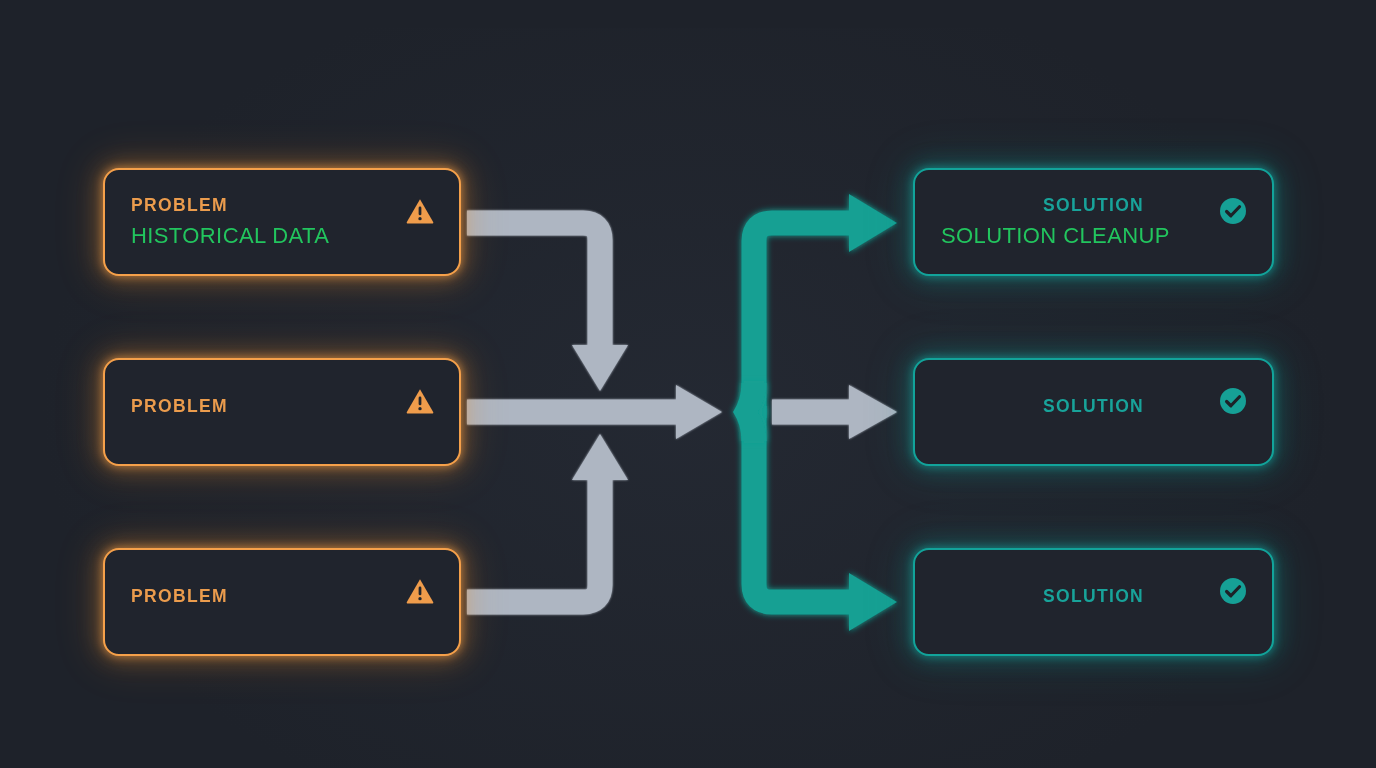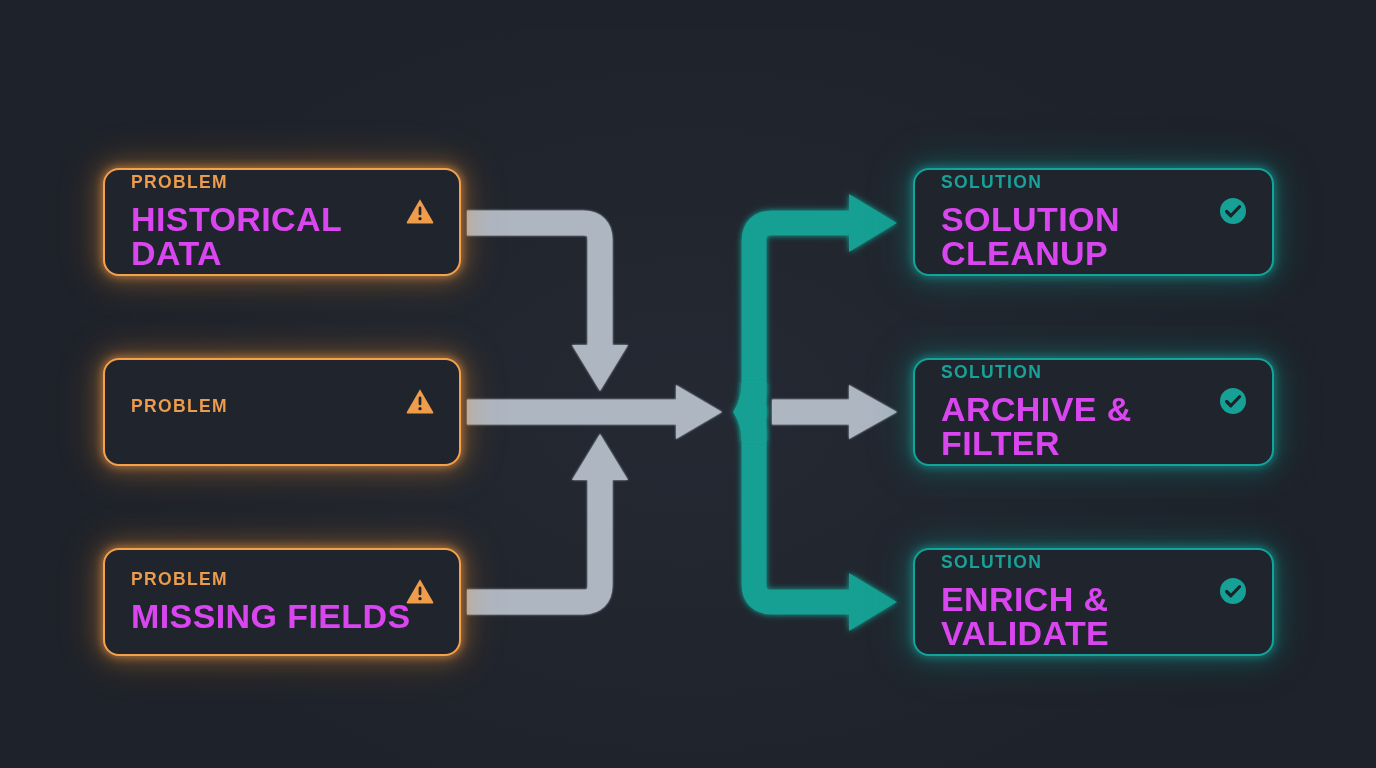--- a/index.html
+++ b/index.html
@@ -59,28 +59,28 @@
       0 0 44px 10px rgba(16,150,142,0.14);
   }
   .card-kicker {
     font-size: 17.5px;
     font-weight: bold;
     letter-spacing: 1.35px;
     line-height: 1;
     margin-bottom: 11px;
   }
   .card.problem .card-kicker { color: #eb9c4d; }
-  .card.solution .card-kicker { color: #18a39a; }
+  .card.solution .card-kicker { color: #18a39a; text-align: center; }
 
   .card-title {
-    font-size: 34px;
-    font-weight: bold;
+    font-size: 22px;
+    font-weight: normal;
     letter-spacing: 0.4px;
     line-height: 1;
-    color: #d946ef;
+    color: #22c55e;
   }
 
   .card-icon {
     position: absolute;
     right: 24px;
     top: 26px;
     width: 30px;
     height: 30px;
   }
   .card-icon svg { display: block; width: 100%; height: 100%; }
@@ -164,21 +164,20 @@
       <svg viewBox="0 0 24 24" xmlns="http://www.w3.org/2000/svg">
         <path d="M12 2.6 L22.4 20.6 Q23.2 22 21.6 22 L2.4 22 Q0.8 22 1.6 20.6 Z" fill="#ef9c4b"></path>
         <rect x="10.9" y="8.4" width="2.2" height="7" rx="1.1" fill="#23262c"></rect>
         <circle cx="12" cy="18.1" r="1.35" fill="#23262c"></circle>
       </svg>
     </span>
   </div>
 
   <div class="card problem" style="left:103px; top:520px; width:358px; height:108px;">
     <div class="card-kicker">PROBLEM</div>
-    <div class="card-title">MISSING FIELDS</div>
     <span class="card-icon">
       <svg viewBox="0 0 24 24" xmlns="http://www.w3.org/2000/svg">
         <path d="M12 2.6 L22.4 20.6 Q23.2 22 21.6 22 L2.4 22 Q0.8 22 1.6 20.6 Z" fill="#ef9c4b"></path>
         <rect x="10.9" y="8.4" width="2.2" height="7" rx="1.1" fill="#23262c"></rect>
         <circle cx="12" cy="18.1" r="1.35" fill="#23262c"></circle>
       </svg>
     </span>
   </div>
 
   <div class="card solution" style="left:913px; top:140px; width:361px; height:108px;">
@@ -187,32 +186,30 @@
     <span class="card-icon">
       <svg viewBox="0 0 24 24" xmlns="http://www.w3.org/2000/svg">
         <circle cx="12" cy="12" r="10.4" fill="#16a096"></circle>
         <path d="M6.9 12.4 L10.3 15.8 L17.2 8.6" fill="none" stroke="#1d2128" stroke-width="2.6" stroke-linecap="round" stroke-linejoin="round"></path>
       </svg>
     </span>
   </div>
 
   <div class="card solution" style="left:913px; top:330px; width:361px; height:108px;">
     <div class="card-kicker">SOLUTION</div>
-    <div class="card-title">ARCHIVE &amp; FILTER</div>
     <span class="card-icon">
       <svg viewBox="0 0 24 24" xmlns="http://www.w3.org/2000/svg">
         <circle cx="12" cy="12" r="10.4" fill="#16a096"></circle>
         <path d="M6.9 12.4 L10.3 15.8 L17.2 8.6" fill="none" stroke="#1d2128" stroke-width="2.6" stroke-linecap="round" stroke-linejoin="round"></path>
       </svg>
     </span>
   </div>
 
   <div class="card solution" style="left:913px; top:520px; width:361px; height:108px;">
     <div class="card-kicker">SOLUTION</div>
-    <div class="card-title">ENRICH &amp; VALIDATE</div>
     <span class="card-icon">
       <svg viewBox="0 0 24 24" xmlns="http://www.w3.org/2000/svg">
         <circle cx="12" cy="12" r="10.4" fill="#16a096"></circle>
         <path d="M6.9 12.4 L10.3 15.8 L17.2 8.6" fill="none" stroke="#1d2128" stroke-width="2.6" stroke-linecap="round" stroke-linejoin="round"></path>
       </svg>
     </span>
   </div>
 
 </div>
 

